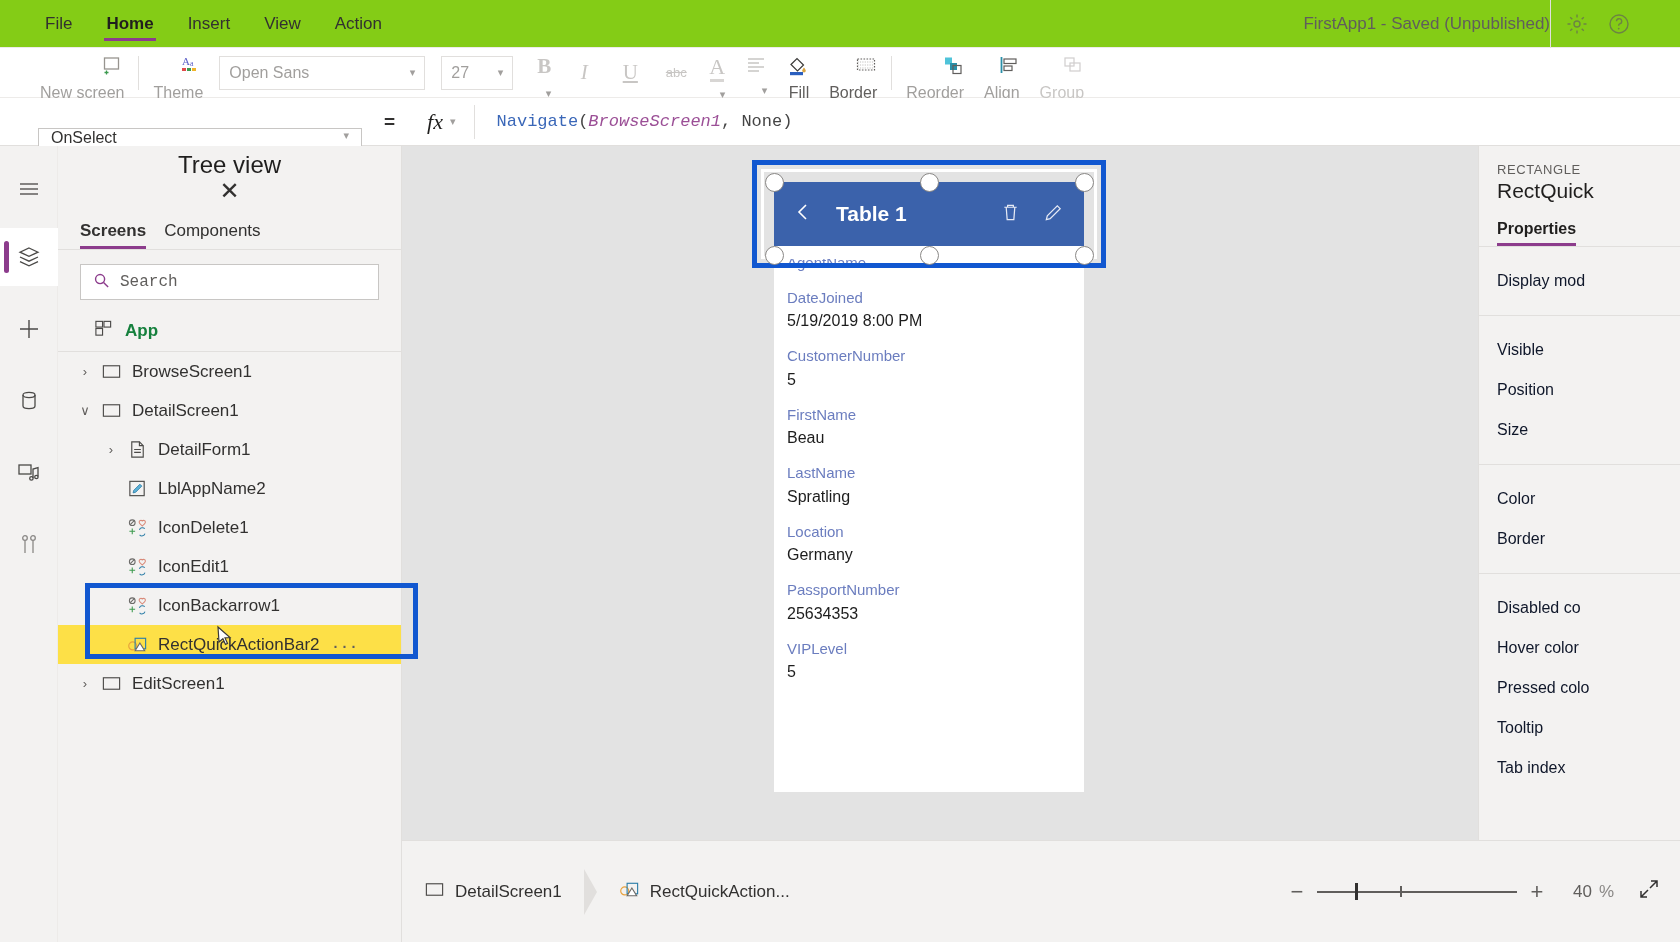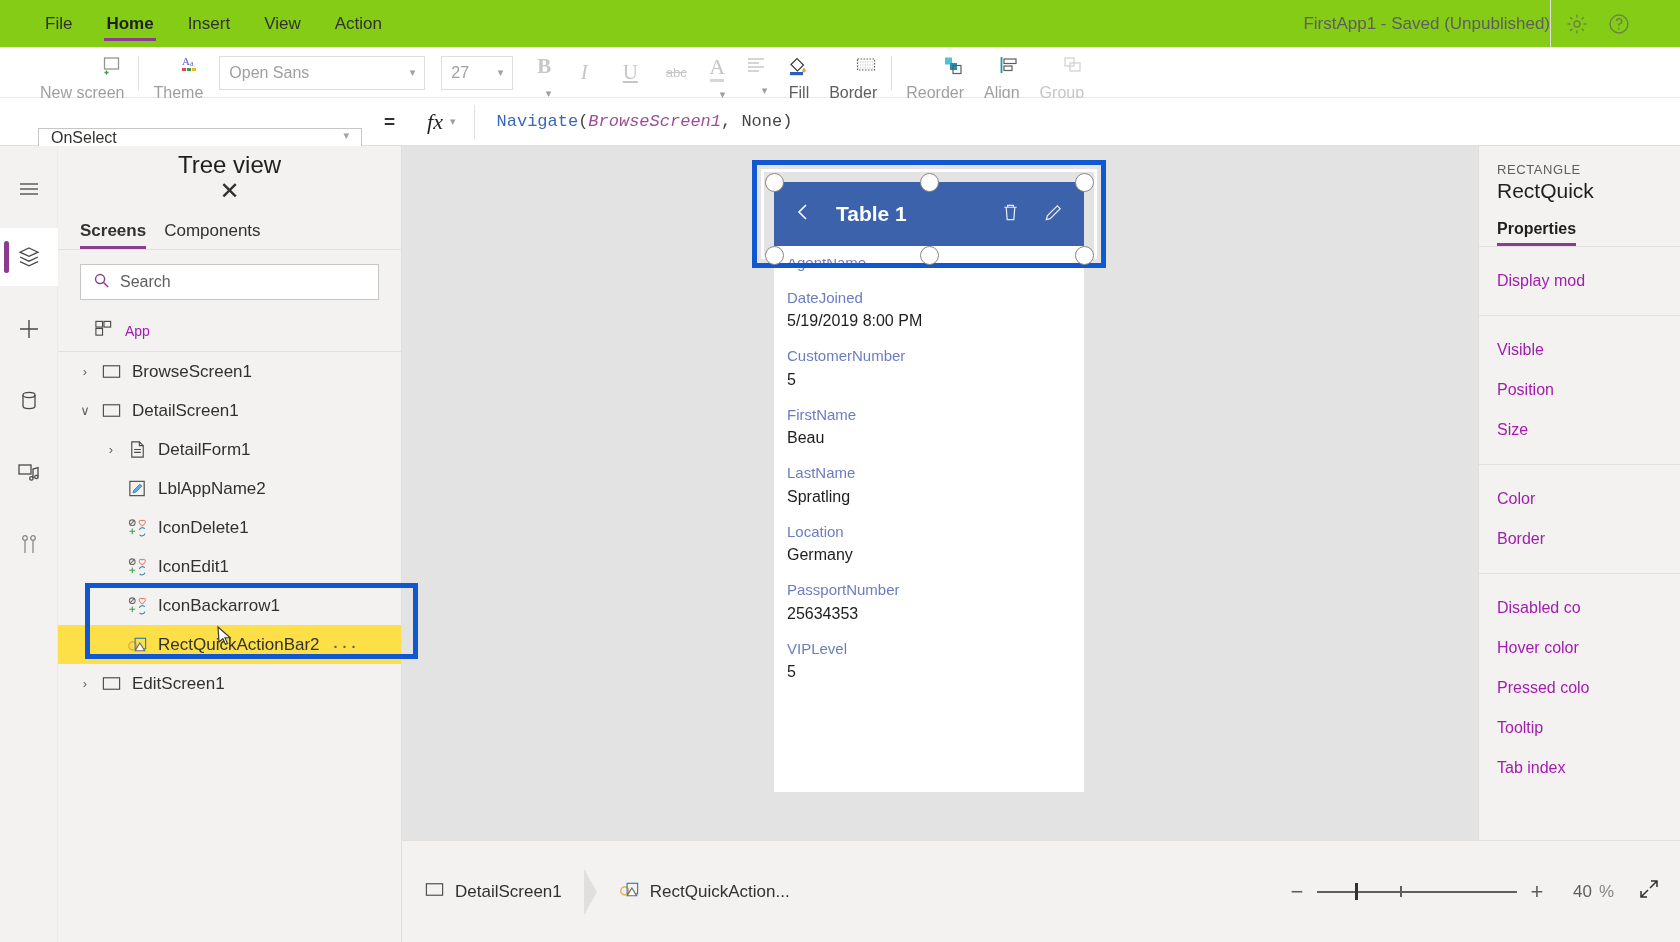--- a/index.html
+++ b/index.html
@@ -136,26 +136,26 @@
   .tv-tab { position: relative; font-size: 17px; color: #323130; padding-bottom: 8px; cursor: pointer; }
   .tv-tab.active { font-weight: bold; }
   .tv-tab.active::after {
     content: ""; position: absolute; left: 0; right: 0; bottom: 0; height: 3px; background: #8c3c8c;
   }
   .tv-searchwrap { padding: 14px 22px 10px 22px; }
   .tv-search {
     height: 36px; background: #ffffff; border: 1px solid #c8c6c4;
     display: flex; align-items: center; gap: 10px; padding: 0 12px; cursor: text;
   }
-  .tv-search .ph { font-size: 16px; color: #605e5c; }
+  .tv-search .ph { font-size: 16px; color: #605e5c; font-family: Liberation Mono, monospace; }
   .tv-approw {
     height: 42px; display: flex; align-items: center; gap: 12px;
     padding-left: 36px; border-bottom: 1px solid #e1dfdd; cursor: pointer;
   }
-  .tv-approw .lbl { font-size: 14px; color: #a21caf; }
+  .tv-approw .lbl { font-size: 17px; color: #15803d; font-weight: bold; }
   .tv-list { position: relative; }
   .tv-row {
     height: 39px; display: flex; align-items: center; cursor: pointer; position: relative;
   }
   .tv-row .twisty { width: 26px; text-align: center; font-size: 13px; color: #605e5c; flex: none; }
   .tv-row .ic { width: 26px; flex: none; display: flex; align-items: center; justify-content: center; }
   .tv-row .lbl { font-size: 17px; color: #323130; margin-left: 8px; white-space: nowrap; }
   .tv-row.selected { background: #fde047; }
   .tv-row .dots { position: absolute; right: 42px; font-size: 21px; color: #605e5c; letter-spacing: 2px; }
   .ind1 { padding-left: 14px; }
@@ -206,21 +206,21 @@
   .proppanel {
     position: absolute; left: 1478px; top: 146px; width: 202px; height: 796px;
     background: #f3f2f1; border-left: 1px solid #e1dfdd;
   }
   .pp-kicker { font-size: 13px; color: #605e5c; letter-spacing: .6px; padding: 16px 0 2px 18px; }
   .pp-name { font-size: 21px; color: #201f1e; padding: 0 0 0 18px; white-space: nowrap; overflow: hidden; }
   .pp-tabs { display: flex; height: 44px; align-items: flex-end; padding-left: 18px; border-bottom: 1px solid #e1dfdd; }
   .pp-tab { position: relative; font-size: 16px; font-weight: bold; color: #201f1e; padding-bottom: 8px; cursor: pointer; }
   .pp-tab::after { content: ""; position: absolute; left: 0; right: 0; bottom: 0; height: 3px; background: #8c3c8c; }
   .pp-sec { border-bottom: 1px solid #e1dfdd; padding: 14px 0 14px 0; }
-  .pp-row { height: 40px; display: flex; align-items: center; padding-left: 18px; font-size: 16px; color: #a21caf; white-space: nowrap; cursor: pointer; }
+  .pp-row { height: 40px; display: flex; align-items: center; padding-left: 18px; font-size: 16px; color: #0f172a; white-space: nowrap; cursor: pointer; }
 
   
   .statusbar {
     position: absolute; left: 402px; top: 840px; width: 1278px; height: 102px;
     background: #f3f2f1; border-top: 1px solid #e1dfdd;
     display: flex; align-items: center;
   }
   .crumb { display: flex; align-items: center; height: 100%; }
   .crumb-item {
     display: flex; align-items: center; gap: 10px; padding: 0 22px;

